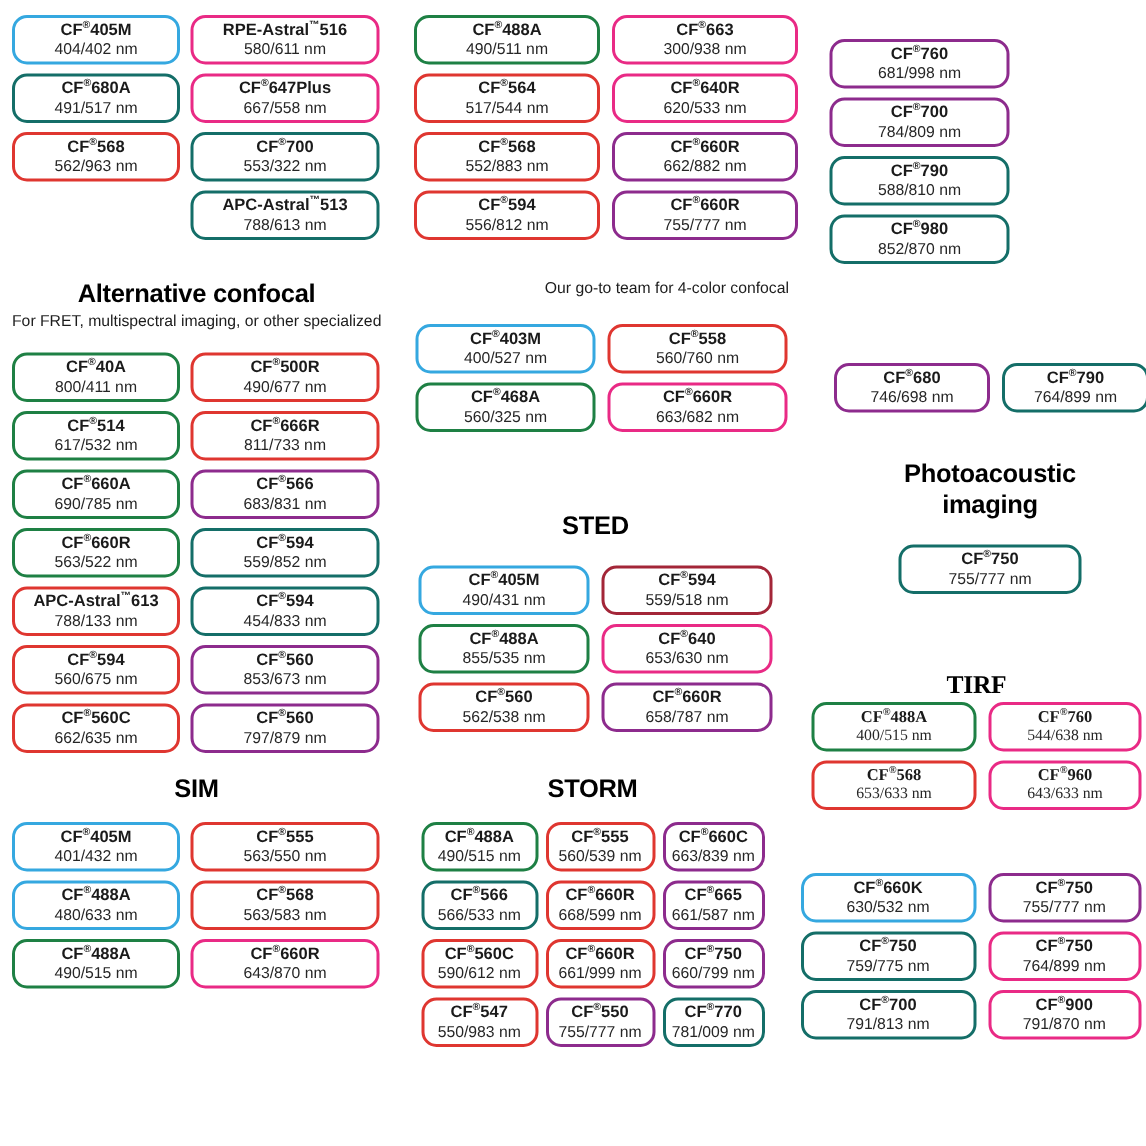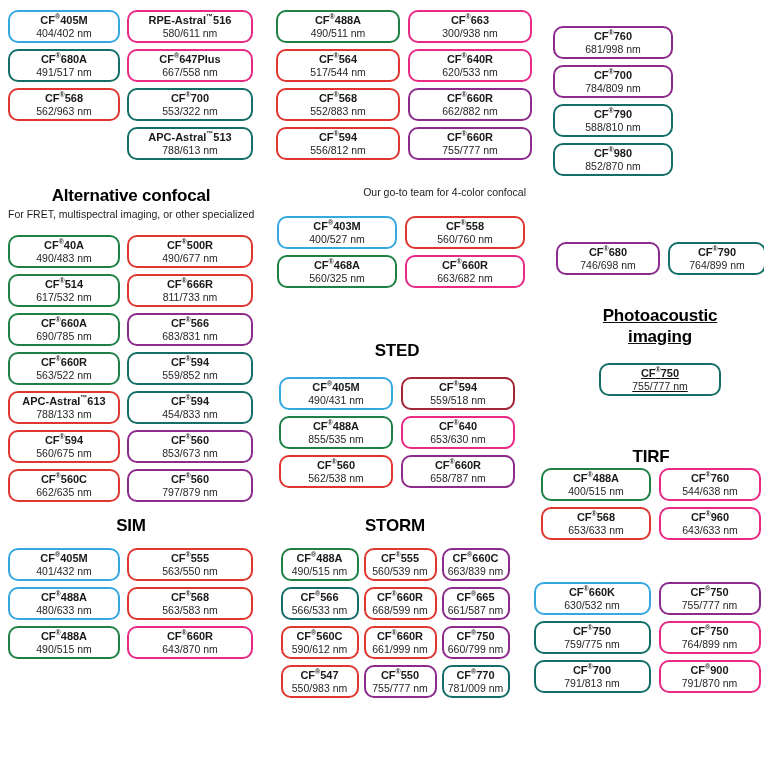--- a/index.html
+++ b/index.html
@@ -34,30 +34,30 @@
   #sec-alt .col:nth-child(2) .badge{width:126px;}
 
   #sec-fab{left:276px;top:185px;width:250px;}
   #sec-fab .cols{margin-top:17px;justify-content:center;}
   #sec-fab .badge{width:120px;}
 
   #sec-pair680{left:556px;top:242px;width:208px;}
   #sec-pair680 .col:nth-child(1) .badge{width:104px;}
   #sec-pair680 .col:nth-child(2) .badge{width:98px;}
 
-  #sec-pa{left:574px;top:305px;width:172px;text-decoration:underline;}
+  #sec-pa{left:574px;top:305px;width:172px;}
   #sec-pa .sec-title{line-height:21px;}
   #sec-pa .cols{margin-top:16px;justify-content:center;}
   #sec-pa .badge{width:122px;}
 
   #sec-sted{left:278px;top:340px;width:238px;}
   #sec-sted .cols{margin-top:15px;justify-content:center;}
   #sec-sted .badge{width:114px;}
 
-  #sec-tirf{left:540px;top:446px;width:222px;}
+  #sec-tirf{left:540px;top:446px;width:222px;font-family:Liberation Serif, serif;}
   #sec-tirf .cols{margin-top:0;justify-content:center;}
   #sec-tirf .col:nth-child(1) .badge{width:110px;}
   #sec-tirf .col:nth-child(2) .badge{width:102px;}
 
   #sec-sim{left:8px;top:515px;width:246px;}
   #sec-sim .cols{gap:7px;margin-top:11px;}
   #sec-sim .col:nth-child(1) .badge{width:112px;}
   #sec-sim .col:nth-child(2) .badge{width:126px;}
 
   #sec-storm{left:280px;top:515px;width:230px;}
@@ -177,21 +177,21 @@
       </div>
   </div>
 
   <div class="section" id="sec-alt">
     <div class="sec-title">Alternative confocal</div>
     <div class="sec-subtitle">For FRET, multispectral imaging, or other specialized</div>
     <div class="cols">
         <div class="col">
           <div class="badge" style="border-color: rgb(30, 128, 68);">
             <div class="b-name">CF<sup>®</sup>40A</div>
-            <div class="b-val">490/483 nm</div>
+            <div class="b-val">800/411 nm</div>
           </div>
           <div class="badge" style="border-color: rgb(30, 128, 68);">
             <div class="b-name">CF<sup>®</sup>514</div>
             <div class="b-val">617/532 nm</div>
           </div>
           <div class="badge" style="border-color: rgb(30, 128, 68);">
             <div class="b-name">CF<sup>®</sup>660A</div>
             <div class="b-val">690/785 nm</div>
           </div>
           <div class="badge" style="border-color: rgb(30, 128, 68);">

